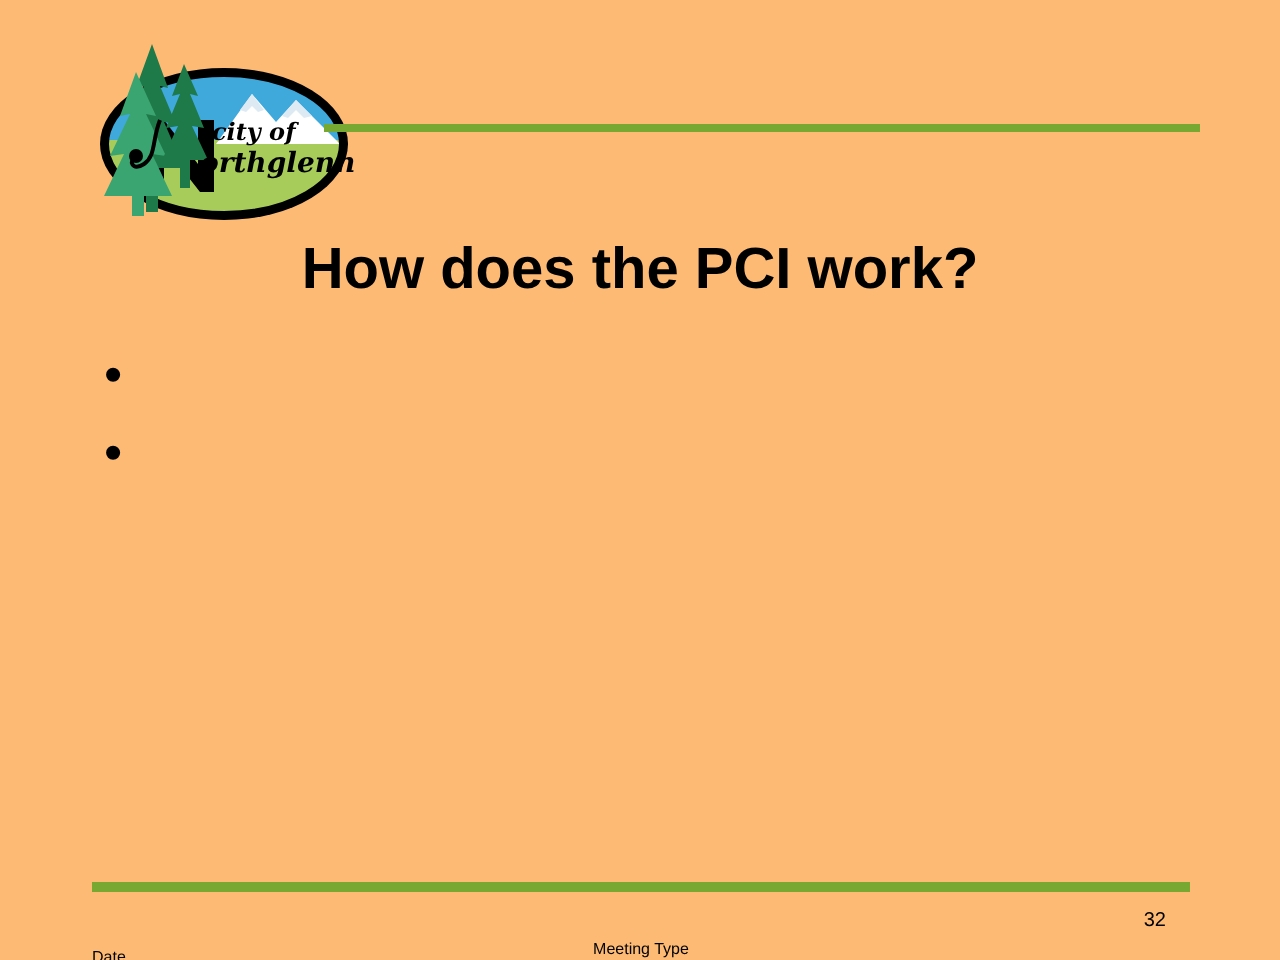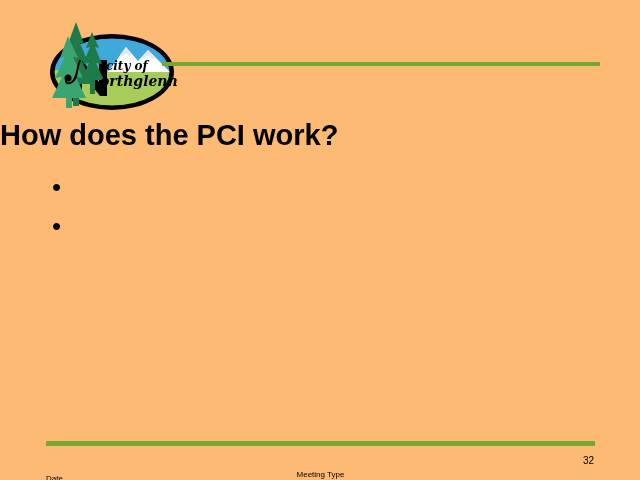--- a/index.html
+++ b/index.html
@@ -42,20 +42,21 @@
     height: 4px;
     background: #76A832;
   }
 
   
   .title {
     position: absolute;
     left: 0;
     top: 118px;
     width: 640px;
+    text-align: center;
     color: #000000;
     font-size: 29px;
     font-weight: bold;
     letter-spacing: 0px;
     line-height: 34px;
     white-space: nowrap;
   }
 
   
   .body {
@@ -112,21 +113,21 @@
   }
   .footer-meeting {
     position: absolute;
     left: 0;
     top: 12px;
     width: 549px;
     text-align: center;
   }
   .footer-page {
     position: absolute;
-    right: 1px;
+    right: 12px;
     top: -2px;
     font-size: 10px;
   }
 </style>
 </head>
 <body>
 
 <div class="slide">
 
   <div class="logo">

